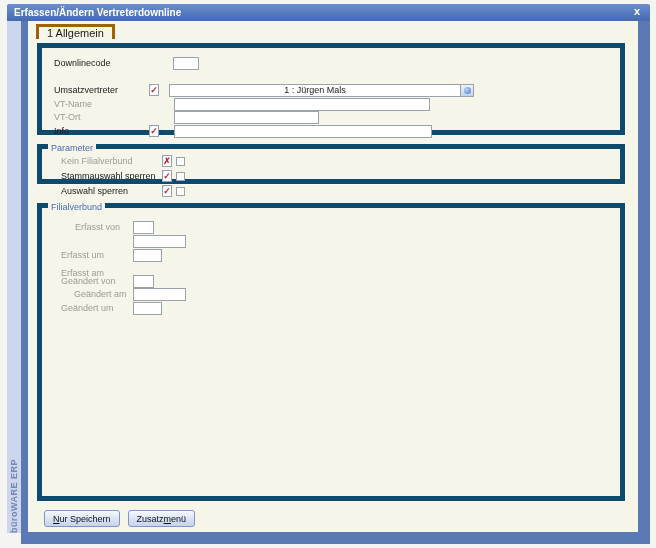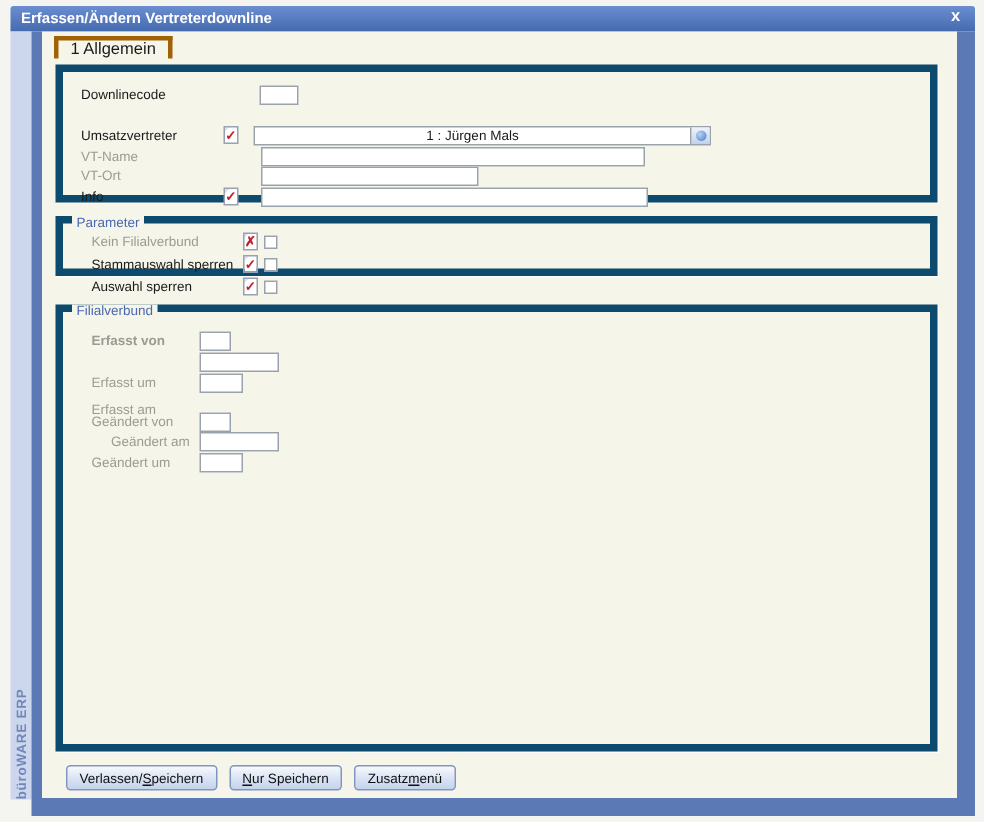--- a/index.html
+++ b/index.html
@@ -174,45 +174,40 @@
         <span class="chk" style="left:134px; top:23px;"></span>
 
         <span class="lbl" style="left:19px; top:37px;">Auswahl sperren</span>
         <span class="mark" style="left:120px; top:36px;">✓</span>
         <span class="chk" style="left:134px; top:38px;"></span>
       </div>
 
       <div class="groupbox gb3">
         <span class="legend">Filialverbund</span>
 
-        <span class="lbl dis" style="left:19px; top:14px;font-weight:bold;">Erfasst von</span>
+        <span class="lbl dis" style="left:33px; top:14px;">Erfasst von</span>
         <input class="tb" style="left: 91px; top: 13px; width: 21px;" value="">
 
         <span class="lbl dis" style="left:19px; top:28px;margin-top:32px;">Erfasst am</span>
         <input class="tb" style="left: 91px; top: 27px; width: 53px;" value="">
 
         <span class="lbl dis" style="left:19px; top:42px;">Erfasst um</span>
         <input class="tb" style="left: 91px; top: 41px; width: 29px;" value="">
 
         <span class="lbl dis" style="left:19px; top:68px;">Geändert von</span>
         <input class="tb" style="left: 91px; top: 67px; width: 21px;" value="">
 
         <span class="lbl dis" style="left:32px; top:81px;">Geändert am</span>
         <input class="tb" style="left: 91px; top: 80px; width: 53px;" value="">
 
         <span class="lbl dis" style="left:19px; top:95px;">Geändert um</span>
         <input class="tb" style="left: 91px; top: 94px; width: 29px;" value="">
       </div>
 
       <div class="btnrow">
-        <div class="btn">
-            <span>Verlassen/</span>
-            <span class="accel">S</span>
-            <span>peichern</span>
-          </div>
         <div class="btn">
             <span></span>
             <span class="accel">N</span>
             <span>ur Speichern</span>
           </div>
         <div class="btn">
             <span>Zusatz</span>
             <span class="accel">m</span>
             <span>enü</span>
           </div>

